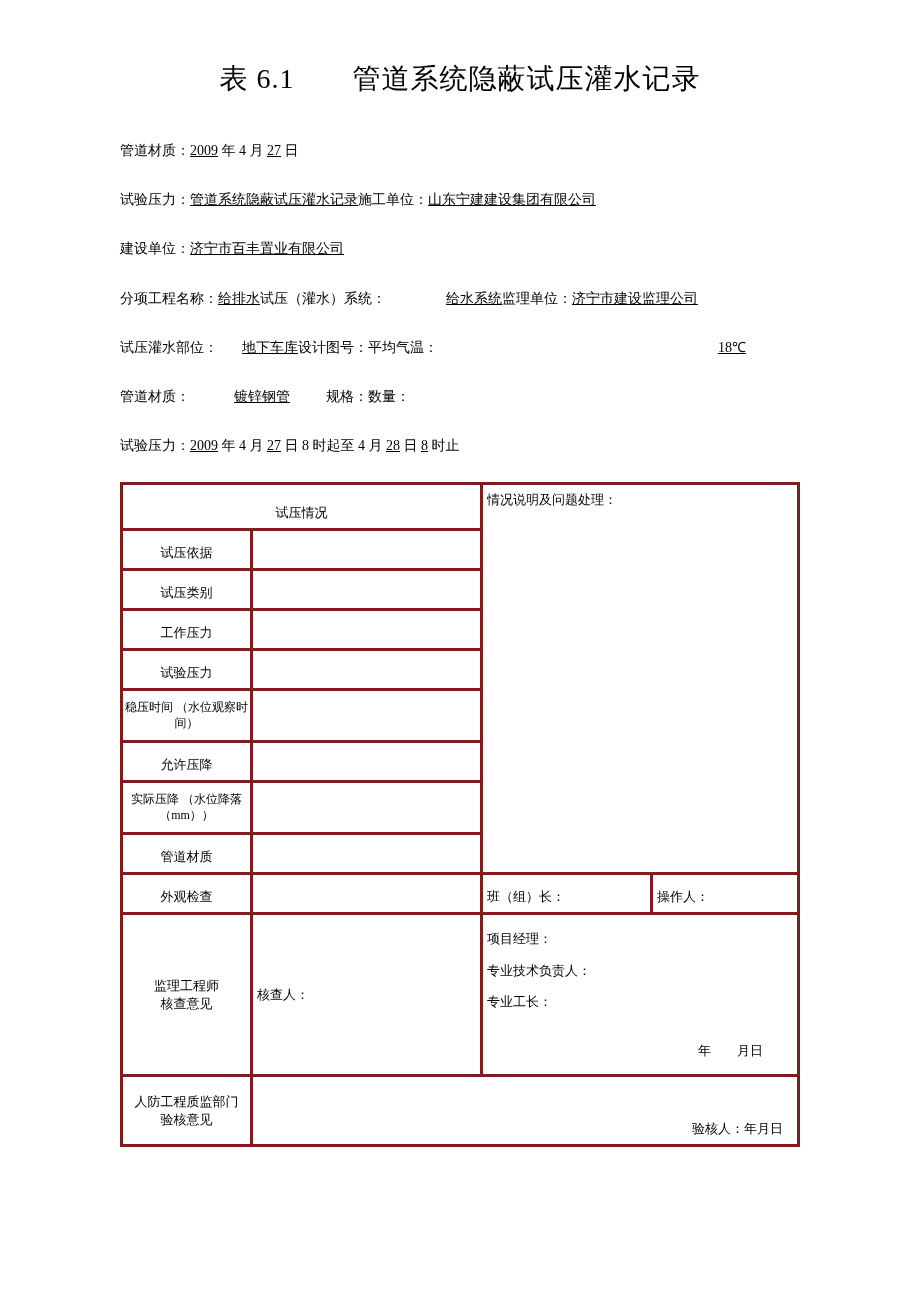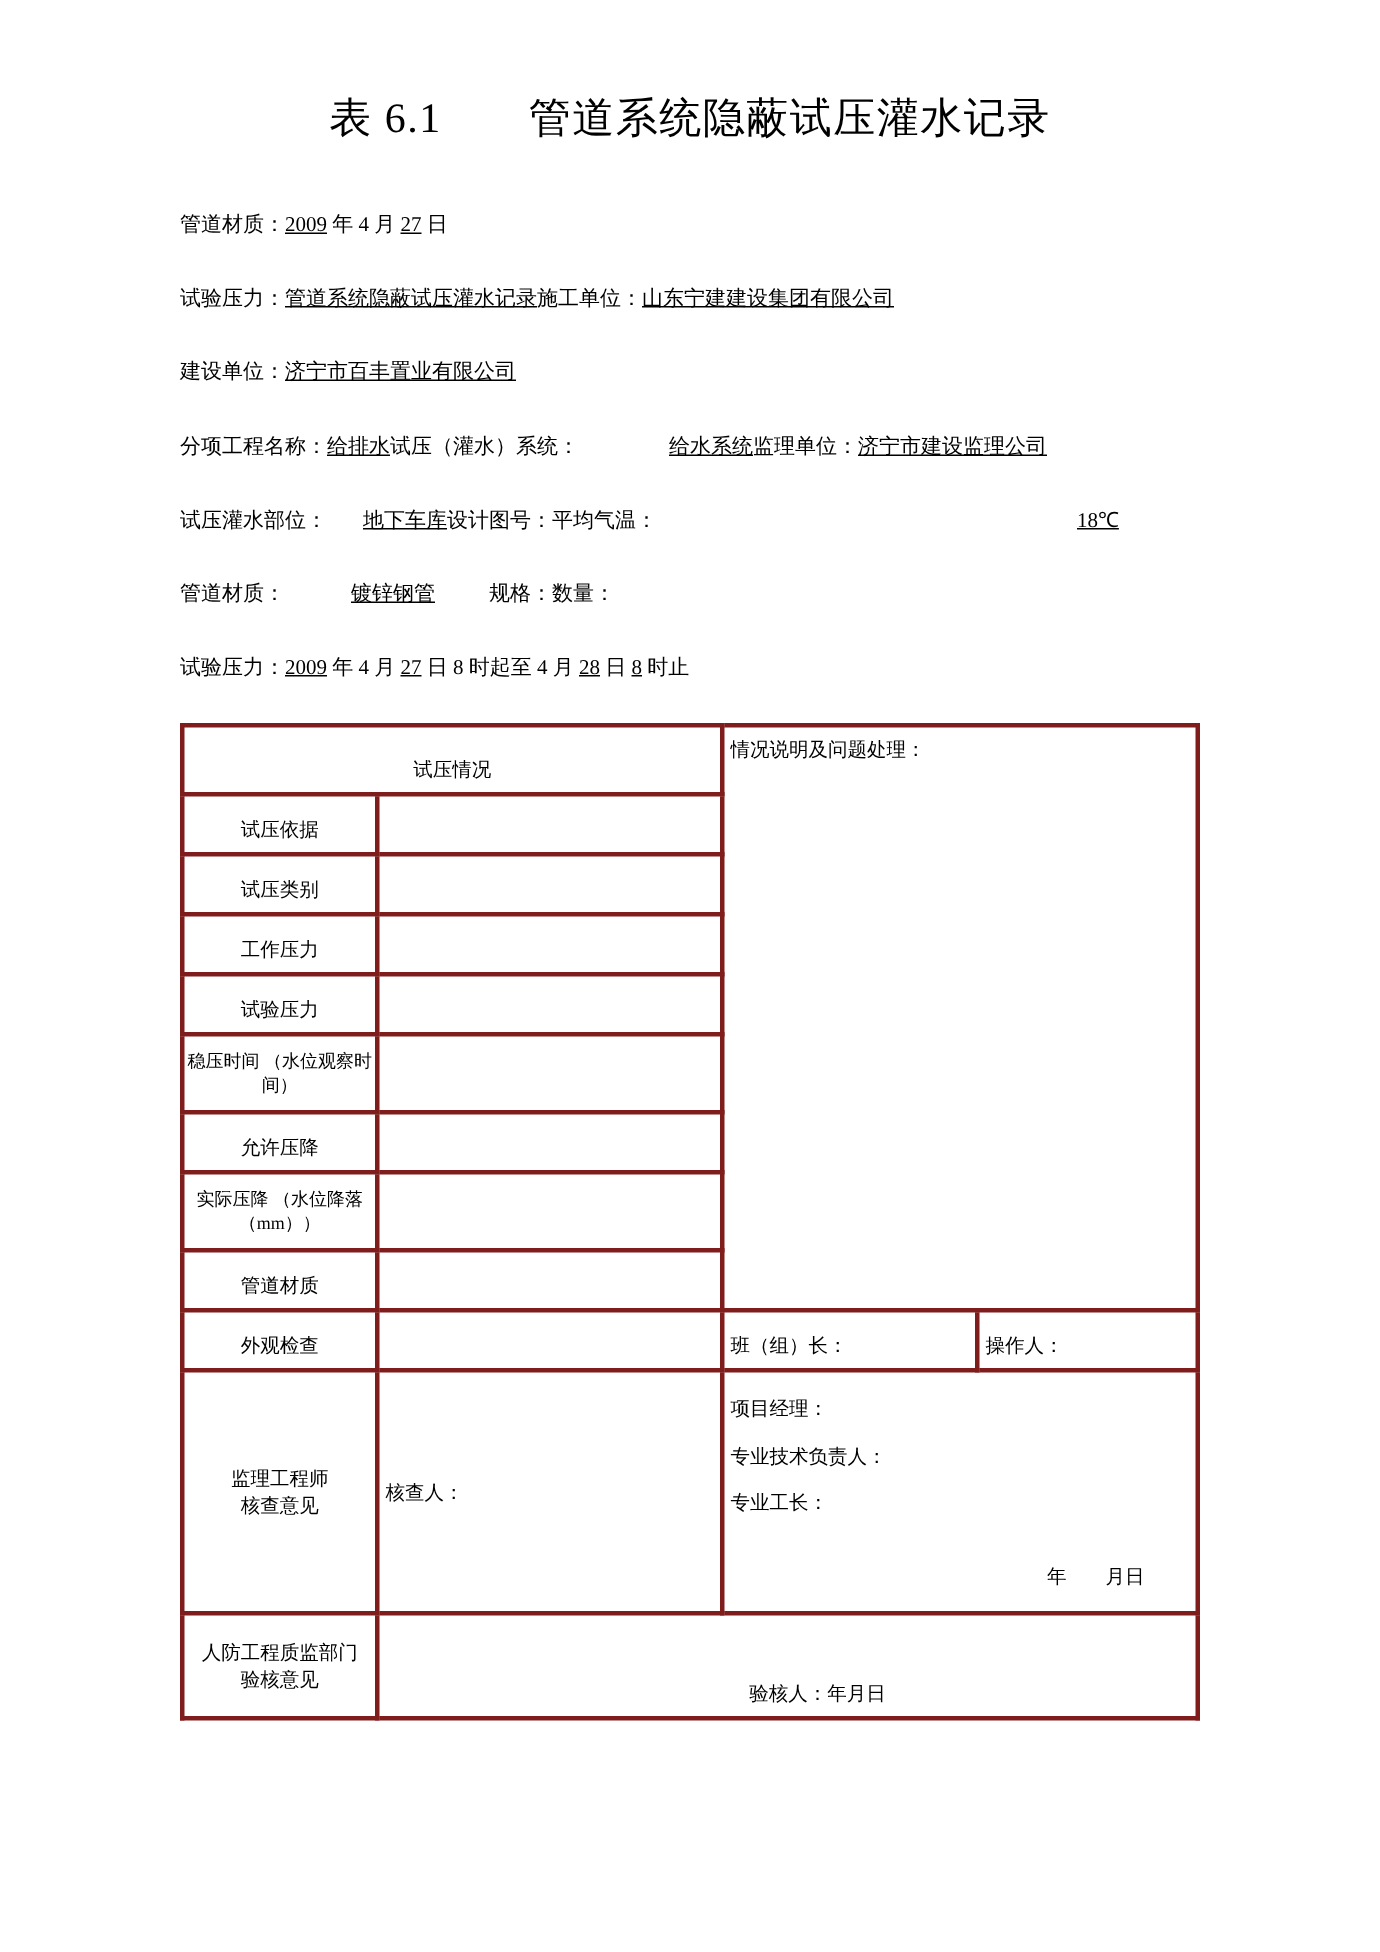--- a/index.html
+++ b/index.html
@@ -56,21 +56,21 @@
       padding: 6px 4px !important;
       vertical-align: top !important;
     }
     .sig-row { height: 40px; padding: 6px 4px !important; vertical-align: bottom !important; }
     .sig-block { padding: 8px 4px 8px 4px !important; line-height: 2.4; vertical-align: top !important; position: relative; }
     .sig-date { text-align: right; padding-right: 30px; padding-top: 18px; }
     .mid-col { vertical-align: middle !important; text-align: left; padding-left: 4px !important; }
     .verify-row td { height: 70px; }
     .verify-label { text-align: center; vertical-align: middle !important; }
     .verify-right { vertical-align: bottom !important; padding: 4px !important; }
-    .verify-right .inner { display: flex; justify-content: center; padding: 0 10px 2px 50px; }
+    .verify-right .inner { display: flex; justify-content: flex-end; padding: 0 10px 2px 50px; }
   </style>
 </head>
 <body>
 
 <h1 class="title">表 6.1　　管道系统隐蔽试压灌水记录</h1>
 
 <div class="meta-line">
   <span>管道材质：</span><span class="u">2009</span><span> 年 4 月 </span><span class="u">27</span><span> 日</span>
 </div>
 

